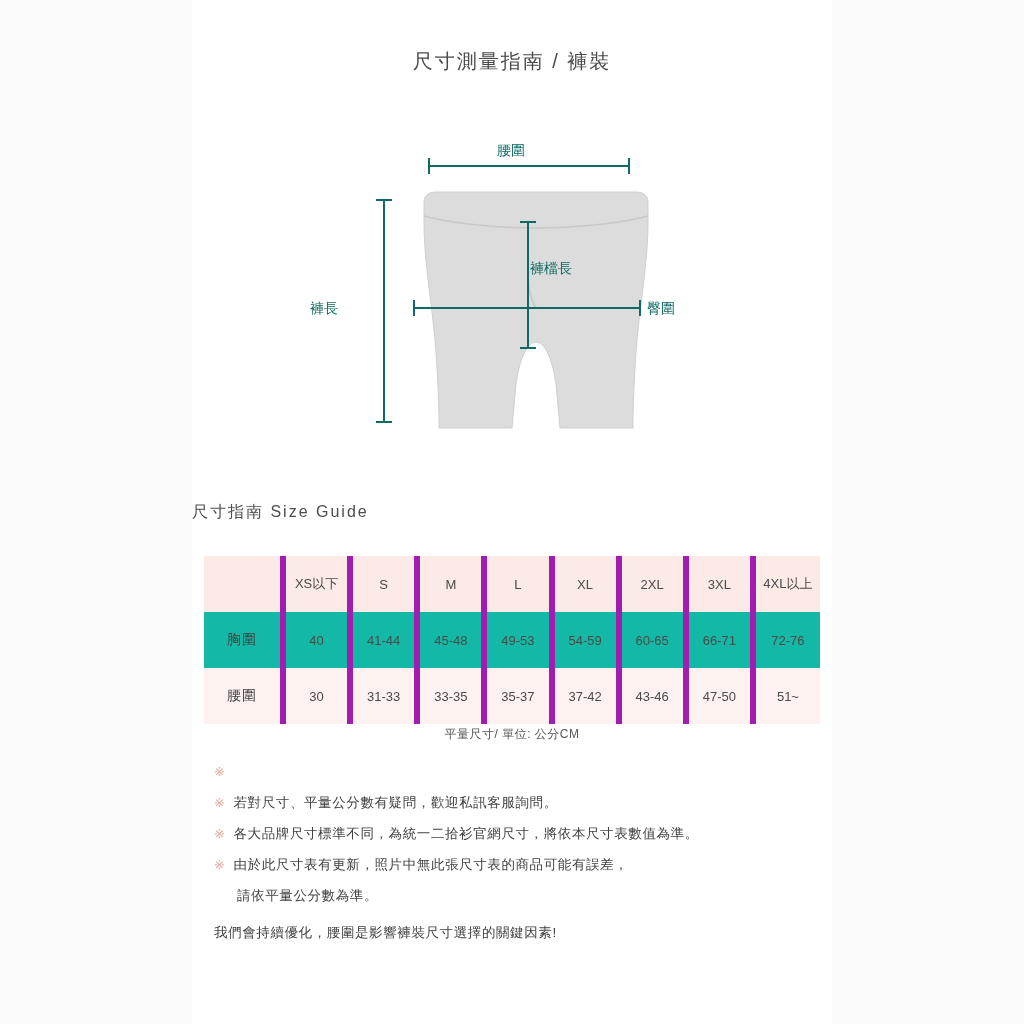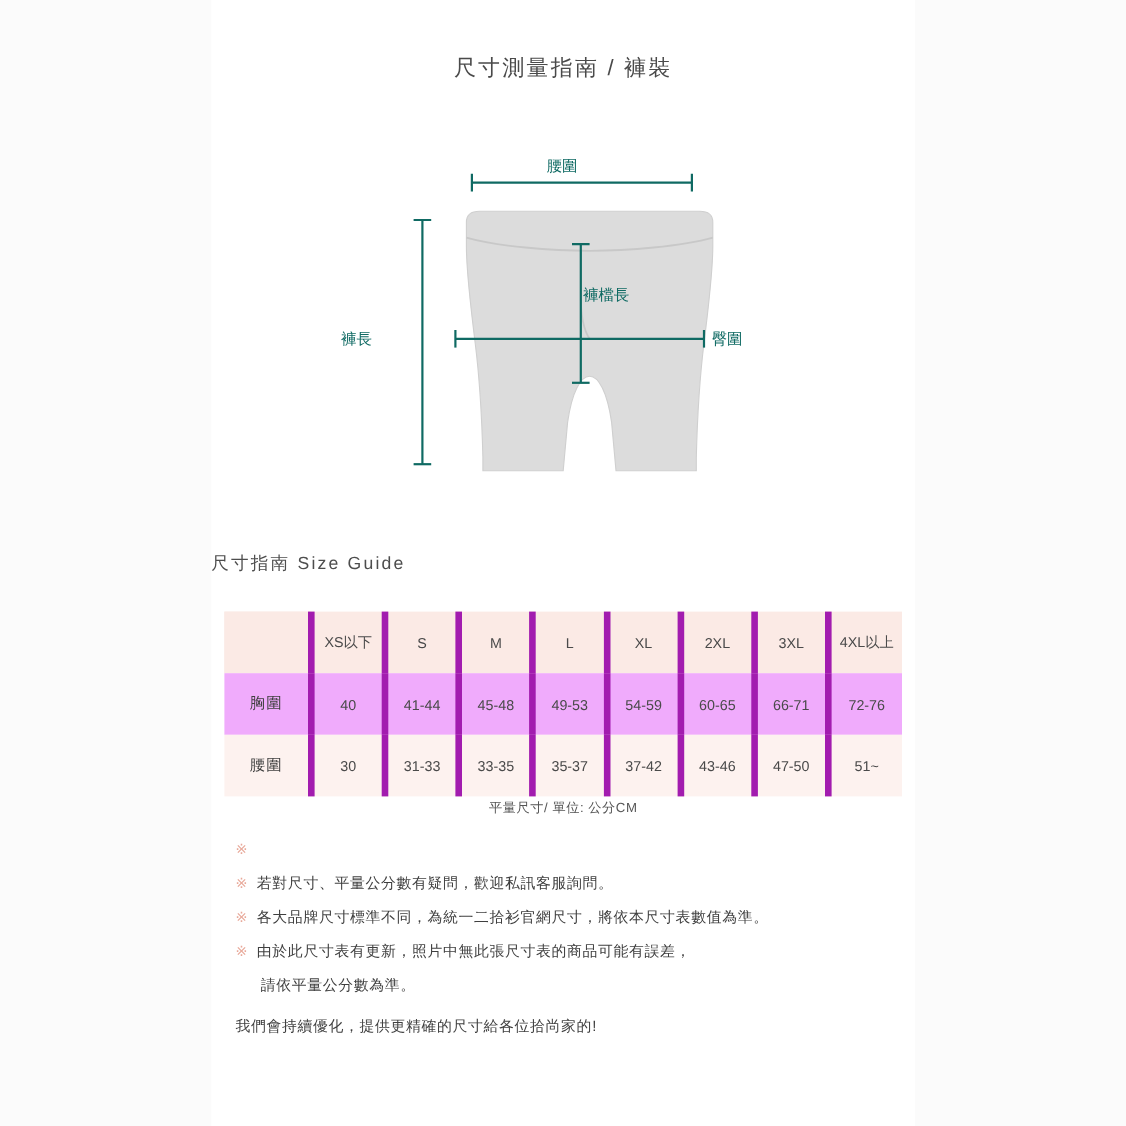--- a/index.html
+++ b/index.html
@@ -115,21 +115,21 @@
     text-align: center;
     font-size: 13px;
     color: #4a4a4a;
     height: 54px;
     font-weight: normal;
     border-right: 6px solid #a21caf;
   }
   table.size-table th:last-child,
   table.size-table td:last-child { border-right: none; }
   table.size-table thead tr { background: #fbeae5; }
-  table.size-table tbody tr.row-odd { background: #f0abfc; }
+  table.size-table tbody tr.row-odd { background: #14b8a6; }
   table.size-table tbody tr.row-even { background: #fdf2ef; }
   table.size-table .rowhead {
     text-align: center;
     font-size: 14px;
     color: #3f3f3f;
     width: 74px;
     letter-spacing: 1px;
   }
   table.size-table thead th.rowhead { background: #fbeae5; }
 
@@ -311,17 +311,17 @@
       </div>
       <div class="note">
         <span class="mark">※</span>
         <span>各大品牌尺寸標準不同，為統一二拾衫官網尺寸，將依本尺寸表數值為準。</span>
       </div>
       <div class="note">
         <span class="mark">※</span>
         <span>由於此尺寸表有更新，照片中無此張尺寸表的商品可能有誤差，</span>
       </div>
       <div class="note-cont">請依平量公分數為準。</div>
-      <div class="note-final">我們會持續優化，提供更精確的尺寸給各位拾尚家的!</div>
+      <div class="note-final">我們會持續優化，腰圍是影響褲裝尺寸選擇的關鍵因素!</div>
     </div>
 
   </div>
 </div>
 
 </body></html>

